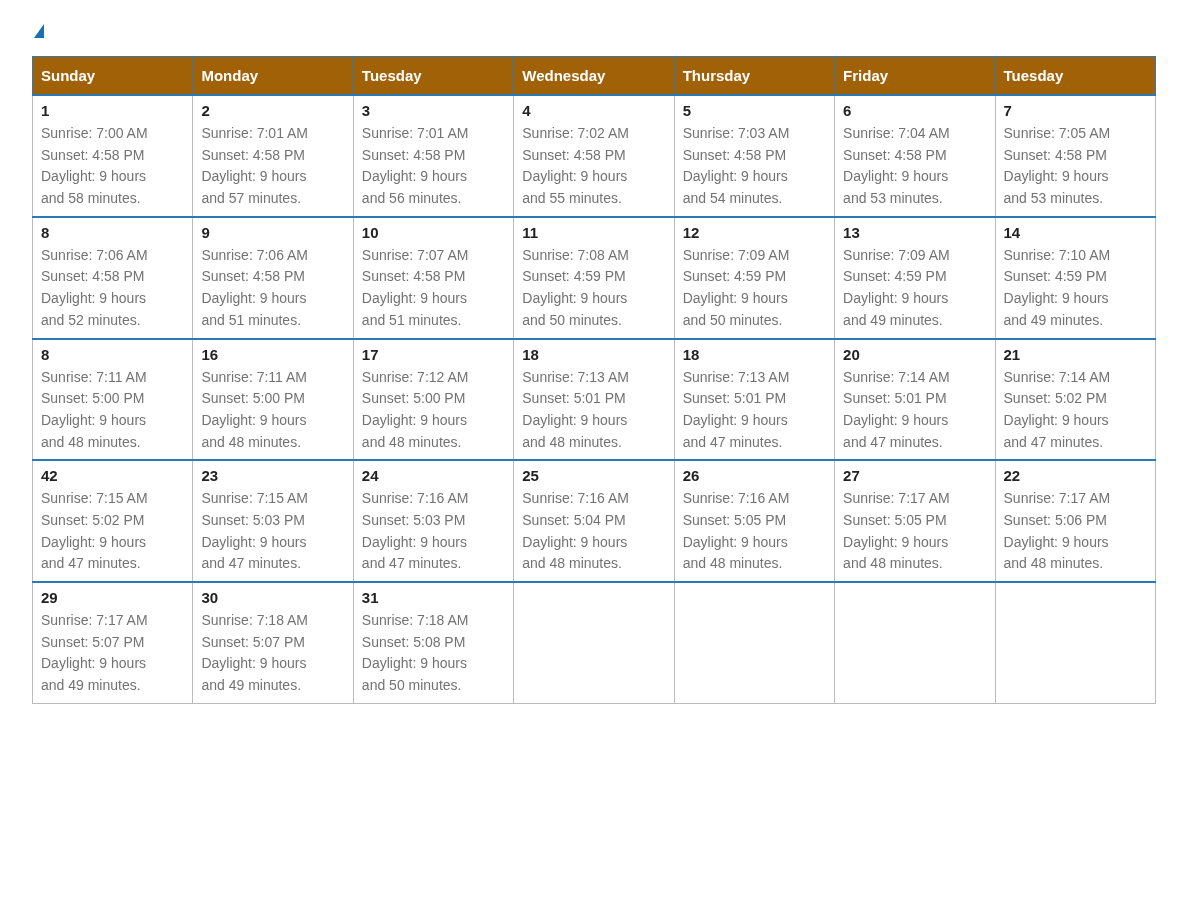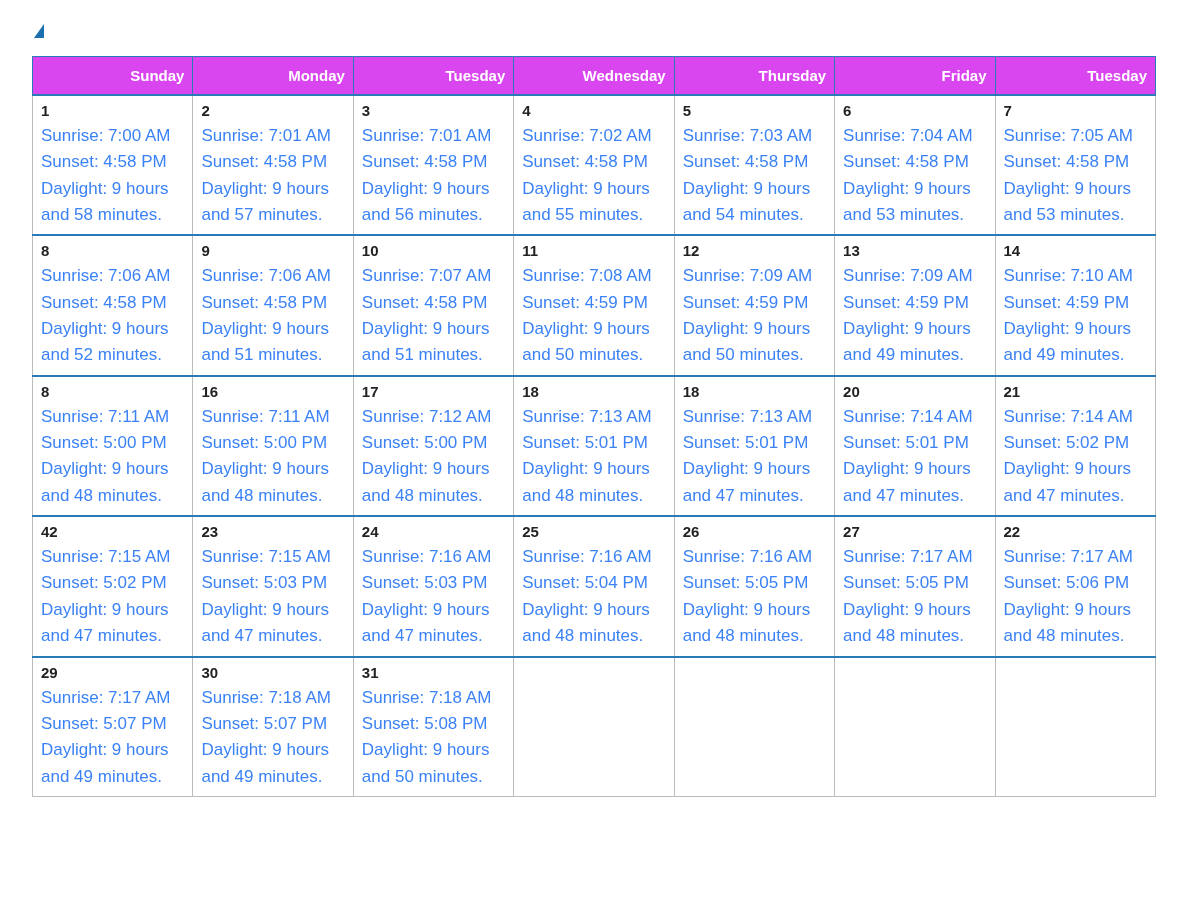--- a/index.html
+++ b/index.html
@@ -57,47 +57,47 @@
       font-size: 20px;
       color: #444;
       margin-top: 4px;
     }
     .calendar {
       width: 100%;
       border-collapse: collapse;
       border: 1px solid #999;
     }
     .calendar th {
-      background-color: #d946ef;
+      background-color: #a16207;
       color: #fff;
       font-size: 15px;
       font-weight: bold;
       padding: 10px 8px;
-      text-align: right;
+      text-align: left;
       border: 1px solid #2b7ab8;
     }
     .calendar td {
       border: 1px solid #bbb;
       vertical-align: top;
       padding: 6px 8px;
       width: 14.28%;
       min-height: 110px;
       font-size: 13px;
       color: #222;
       background: #fff;
     }
     .day-number {
       font-size: 15px;
       font-weight: bold;
       color: #222;
       margin-bottom: 4px;
     }
     .day-info {
-      font-size: 17px;
-      color: #3b82f6;
+      font-size: 14px;
+      color: #737373;
       line-height: 1.55;
     }
     .empty-cell {
       background: #fff;
     }
     
     .calendar tr.week-row td {
       border-top: 2px solid #2b7ab8;
     }
   </style>

